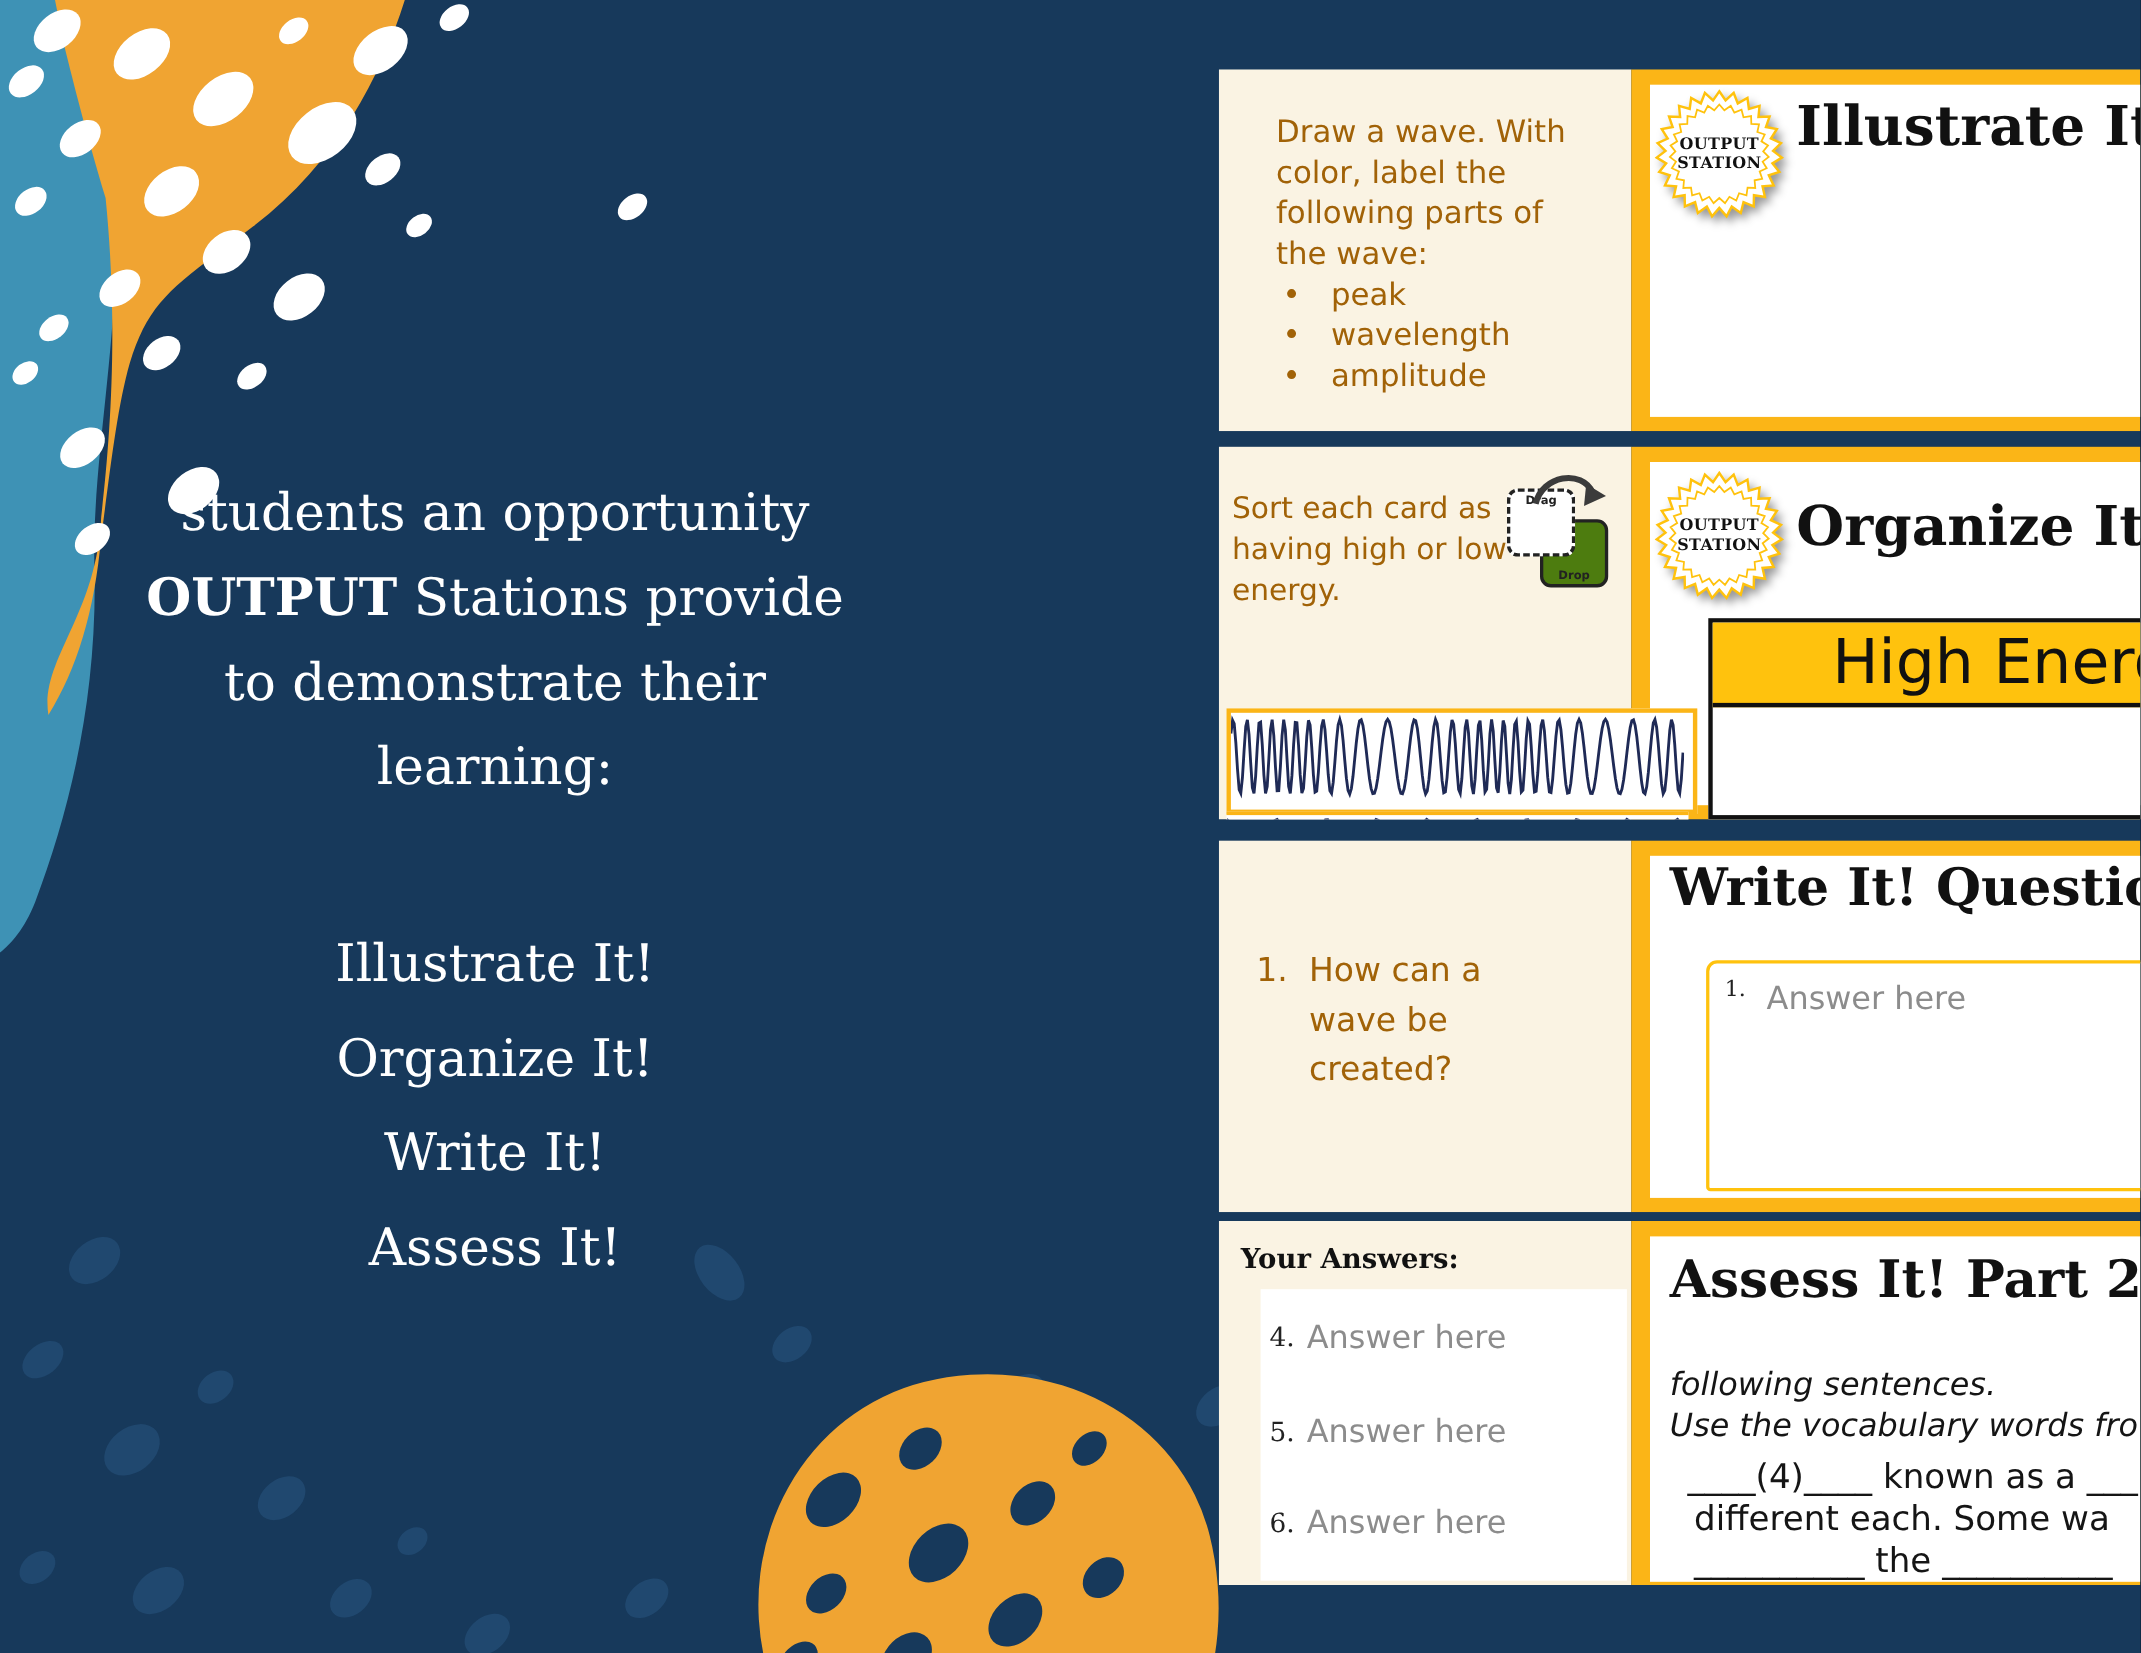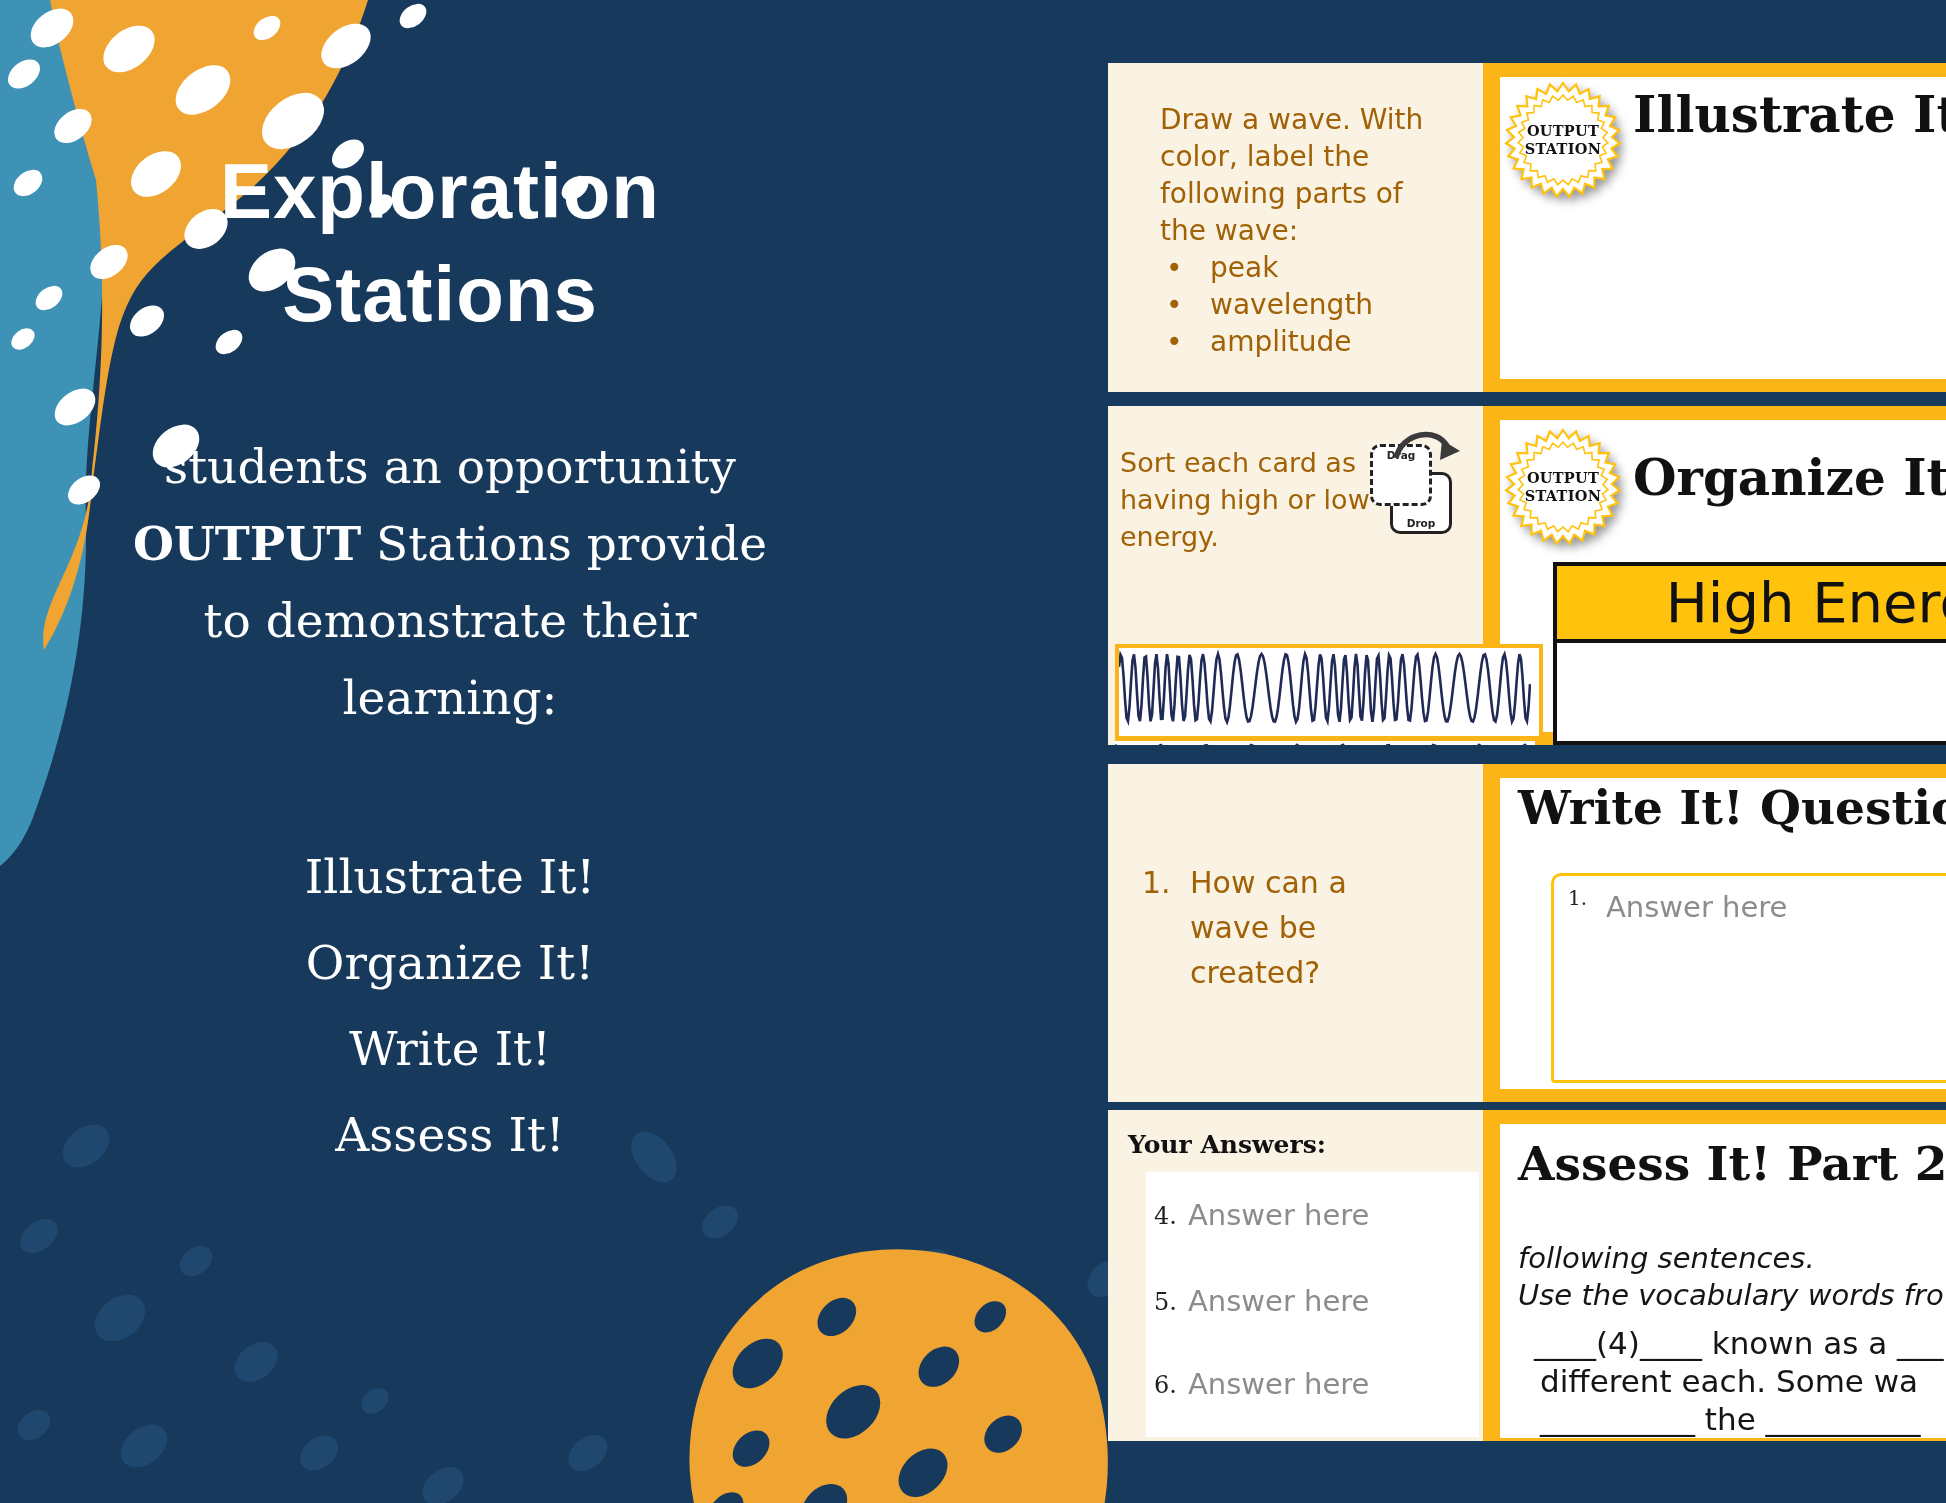--- a/index.html
+++ b/index.html
@@ -48,21 +48,21 @@
   .badge-text{position:absolute;left:0;top:0;width:118px;height:118px;display:flex;
     flex-direction:column;align-items:center;justify-content:center;
     font-family:"DejaVu Serif",serif;font-weight:700;font-size:14.5px;
     line-height:18px;color:#111;letter-spacing:.3px;}
   
   .dragdrop{position:absolute;width:100px;height:100px;}
   .dragbox{position:absolute;left:0;top:12px;width:56px;height:56px;background:#fff;
     border:3.5px dashed #222;border-radius:10px;z-index:2;}
   .dragbox span{position:absolute;top:2px;width:100%;text-align:center;
     font-size:10.5px;font-weight:700;color:#222;}
-  .dropbox{position:absolute;left:20px;top:40px;width:56px;height:56px;background:#ffffff;
+  .dropbox{position:absolute;left:30px;top:40px;width:56px;height:56px;background:#4d7c0f;
     border:3.5px solid #222;border-radius:10px;z-index:1;}
   .dropbox span{position:absolute;bottom:2px;width:100%;text-align:center;
     font-size:10.5px;font-weight:700;color:#222;}
   .dd-arrow{position:absolute;left:16px;top:-8px;z-index:3;}
   
   .wavebox1{position:absolute;left:7px;top:238px;width:420px;height:88px;background:#fff;
     border:4px solid var(--gold);z-index:5;overflow:hidden;}
   .wavebox2{position:absolute;left:7px;top:332px;width:420px;height:9px;background:#fff;
     border-top:3px solid var(--gold);z-index:5;overflow:hidden;}
   
@@ -145,24 +145,20 @@
       <div class="dot" style="left: 48px; top: 150px; width: 42px; height: 30px; background: var(--navy); transform: rotate(-30deg);"></div>
       <div class="dot" style="left: 146px; top: 132px; width: 62px; height: 44px; background: var(--navy); transform: rotate(-30deg);"></div>
       <div class="dot" style="left: 248px; top: 114px; width: 46px; height: 34px; background: var(--navy); transform: rotate(-30deg);"></div>
       <div class="dot" style="left: 100px; top: 220px; width: 52px; height: 38px; background: var(--navy); transform: rotate(-30deg);"></div>
       <div class="dot" style="left: 202px; top: 210px; width: 56px; height: 40px; background: var(--navy); transform: rotate(-30deg);"></div>
       <div class="dot" style="left: 296px; top: 196px; width: 42px; height: 32px; background: var(--navy); transform: rotate(-30deg);"></div>
       <div class="dot" style="left: 315px; top: 82px; width: 36px; height: 26px; background: var(--navy); transform: rotate(-30deg);"></div>
       <div class="dot" style="left: 10px; top: 204px; width: 40px; height: 28px; background: var(--navy); transform: rotate(-30deg);"></div>
     </div>
 
-  <h1 class="slide-title">
-    <span>Exploration</span><br>
-    <span>Stations</span>
-  </h1>
 
   <p class="intro">
     <span style="display:block">students an opportunity</span>
     <span style="display:block"><b>OUTPUT</b><span> Stations provide</span></span>
     <span style="display:block">to demonstrate their</span>
     <span style="display:block">learning:</span>
   </p>
 
   <ul class="stations">
     <li>Illustrate It!</li>

